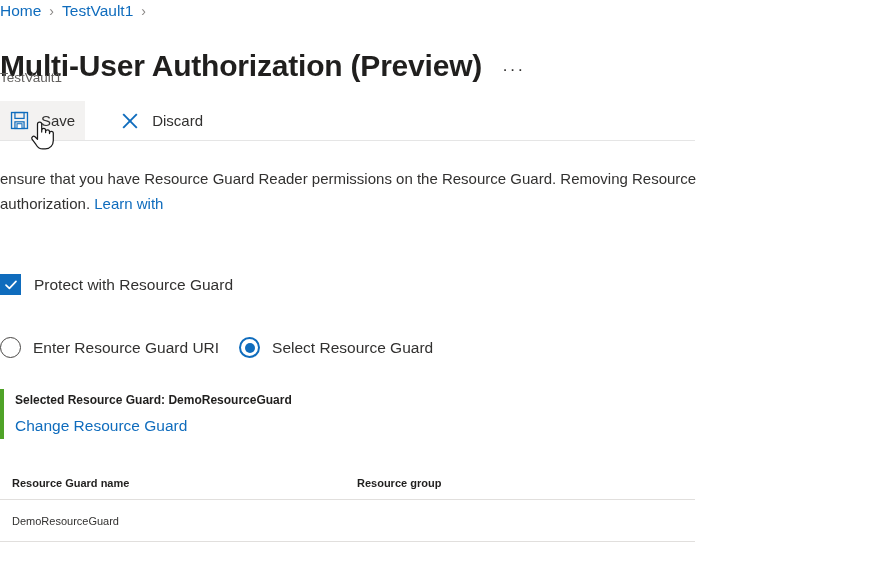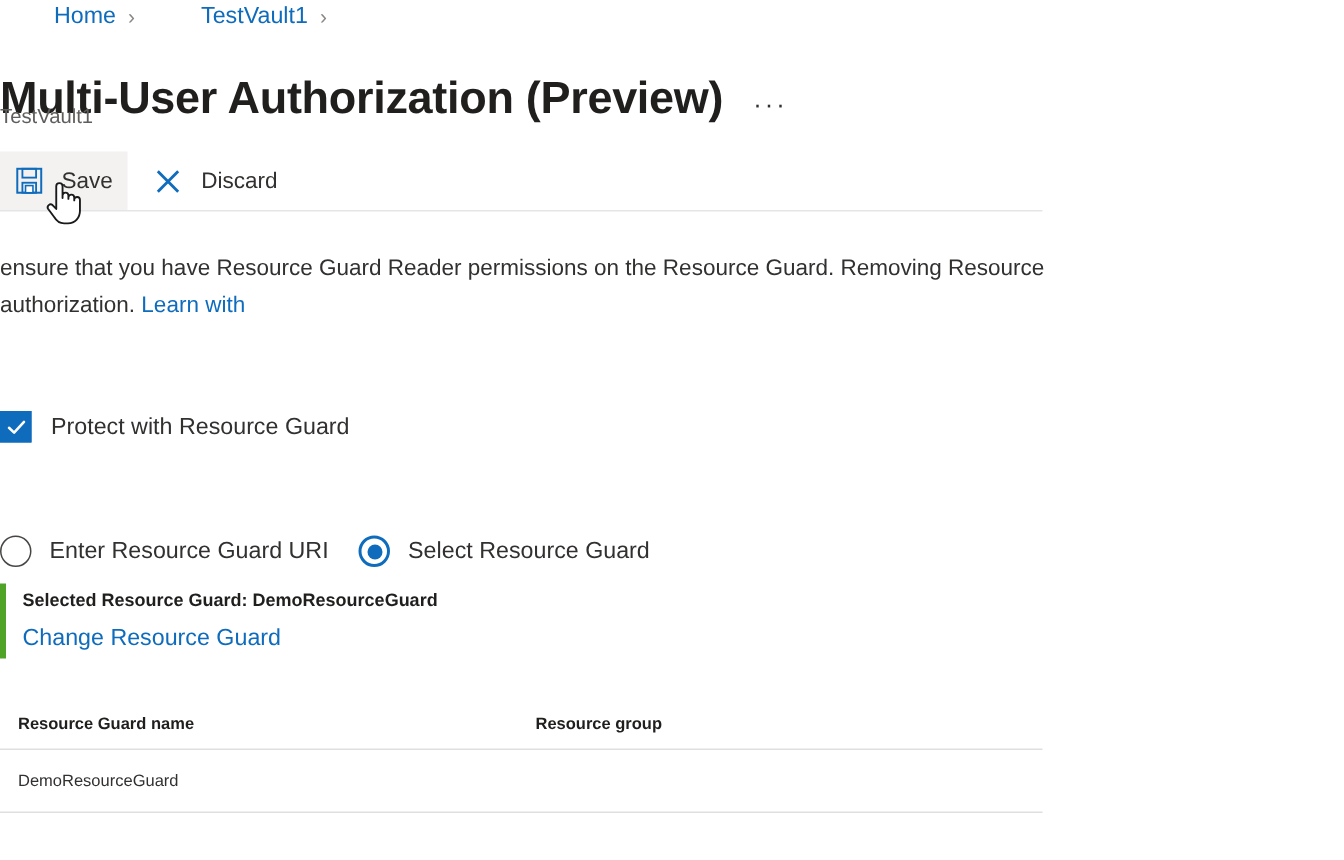--- a/index.html
+++ b/index.html
@@ -23,21 +23,20 @@
     top: 2px;
     display: flex;
     align-items: center;
     font-size: 15.5px;
     white-space: nowrap;
   }
   .crumb-link {
     color: #0f6cbd;
     cursor: pointer;
     font-size: 15.5px;
-    padding-left: 36px;
   }
   .crumb-sep {
     color: #8a8886;
     font-size: 14px;
     margin: 0 8px;
     font-weight: 300;
   }
 
   
   .title-row {
@@ -77,20 +76,21 @@
   
   .cmdbar {
     position: absolute;
     left: 0;
     top: 101px;
     width: 695px;
     height: 39px;
     display: flex;
     align-items: center;
     border-bottom: 1px solid #e5e5e5;
+    gap: 18px;
   }
   .cmd-btn {
     display: flex;
     align-items: center;
     height: 39px;
     padding: 0 10px 0 8px;
     cursor: pointer;
     box-sizing: border-box;
   }
   .cmd-btn.hovered {
@@ -168,21 +168,21 @@
     margin-left: 13px;
     font-size: 15.5px;
     color: #323130;
     white-space: nowrap;
   }
 
   
   .radio-group {
     position: absolute;
     left: 0;
-    top: 357px;
+    top: 337px;
     display: flex;
     align-items: flex-end;
   }
   .radio-item {
     display: flex;
     align-items: center;
     cursor: pointer;
   }
   .radio-item + .radio-item { margin-left: 20px; }
   .radio-outer {

